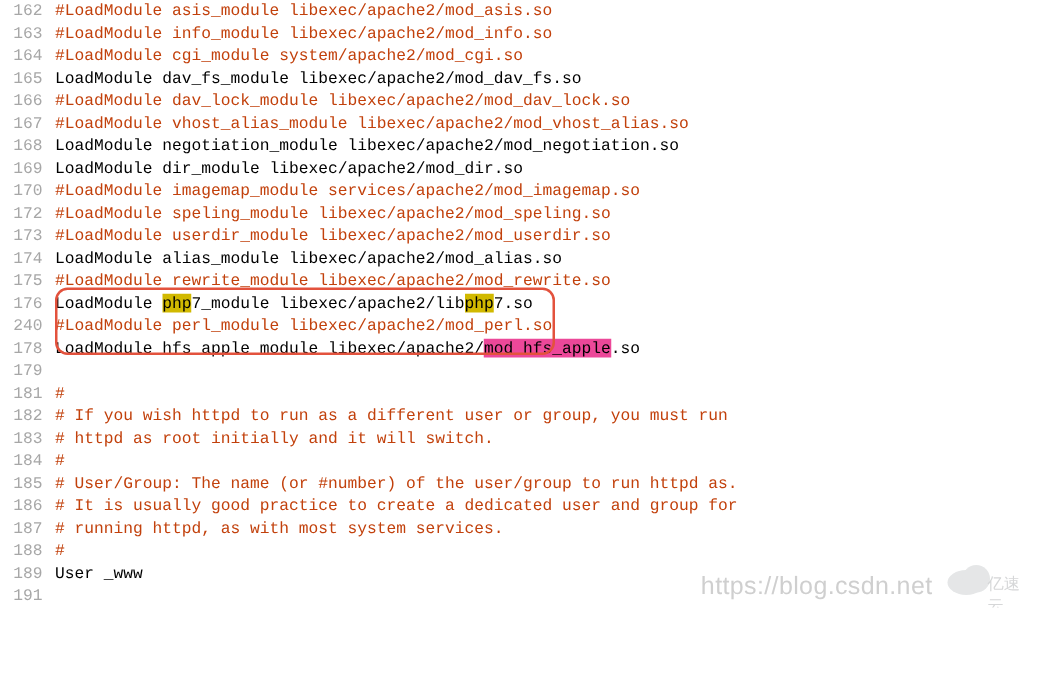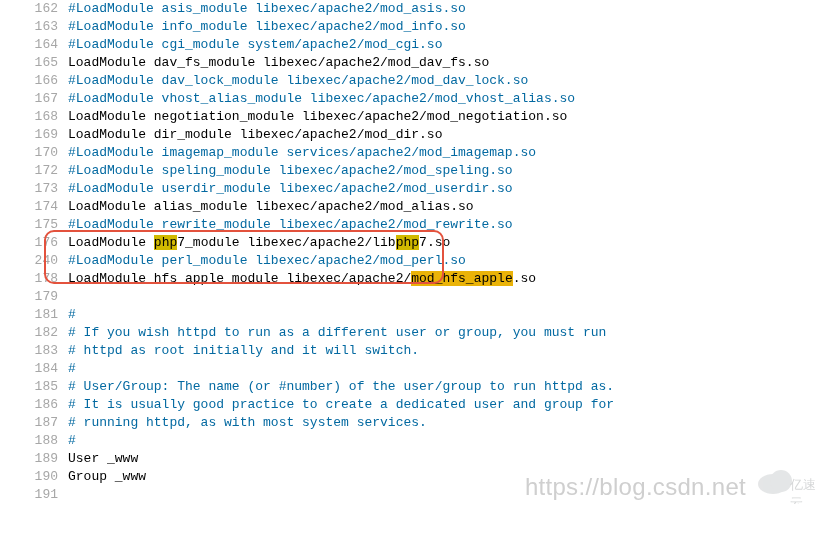--- a/index.html
+++ b/index.html
@@ -22,43 +22,42 @@
     align-items: flex-start;
     white-space: pre;
   }
   .gutter {
     width: 34px;
     color: #a7a7a7;
     text-align: right;
     padding-right: 10px;
     flex: 0 0 auto;
     user-select: none;
-    padding-left: 24px;
   }
   .code {
     flex: 1 1 auto;
     position: relative;
   }
-  .comment { color: #0369a1; }
+  .comment { color: #c2410c; }
   .plain   { color: #000000; }
   .hl      { background: #d1b900; color: #000000; }
-  .search-hl { background: #eab308; }
+  .search-hl { background: #ec4899; }
   .callout {
     position: absolute;
     border: 2px solid #e3523d;
     border-radius: 10px;
     pointer-events: none;
   }
   .watermark {
     position: absolute;
     right: 90px;
     bottom: 8px;
     color: #cfcfcf;
     font-family: -apple-system, BlinkMacSystemFont, "Segoe UI", Helvetica, Arial, sans-serif;
-    font-size: 24px;
+    font-size: 20px;
     pointer-events: none;
     letter-spacing: 0.3px;
   }
   .logo {
     position: absolute;
     right: 8px;
     bottom: 6px;
     width: 70px;
     height: 28px;
     pointer-events: none;
@@ -102,21 +101,20 @@
       <div class="line"><div class="gutter">179</div><div class="code"><span class="plain"></span></div></div>
       <div class="line"><div class="gutter">181</div><div class="code"><span class="comment">#</span></div></div>
       <div class="line"><div class="gutter">182</div><div class="code"><span class="comment"># If you wish httpd to run as a different user or group, you must run</span></div></div>
       <div class="line"><div class="gutter">183</div><div class="code"><span class="comment"># httpd as root initially and it will switch.</span></div></div>
       <div class="line"><div class="gutter">184</div><div class="code"><span class="comment">#</span></div></div>
       <div class="line"><div class="gutter">185</div><div class="code"><span class="comment"># User/Group: The name (or #number) of the user/group to run httpd as.</span></div></div>
       <div class="line"><div class="gutter">186</div><div class="code"><span class="comment"># It is usually good practice to create a dedicated user and group for</span></div></div>
       <div class="line"><div class="gutter">187</div><div class="code"><span class="comment"># running httpd, as with most system services.</span></div></div>
       <div class="line"><div class="gutter">188</div><div class="code"><span class="comment">#</span></div></div>
       <div class="line"><div class="gutter">189</div><div class="code"><span class="plain">User _www</span></div></div>
-      <div class="line"><div class="gutter">190</div><div class="code"><span class="plain">Group _www</span></div></div>
       <div class="line"><div class="gutter">191</div><div class="code"><span class="plain"></span></div></div>
     </div>
   <div class="callout" id="callout" style="top: 230px; left: 44px; width: 396px; height: 50px;"></div>
   <div class="watermark">https://blog.csdn.net</div>
   <div class="logo">
     <div class="cloud"></div>
       <div class="cloud2"></div>
     <div class="txt">亿速云</div>
   </div>
 </div>

